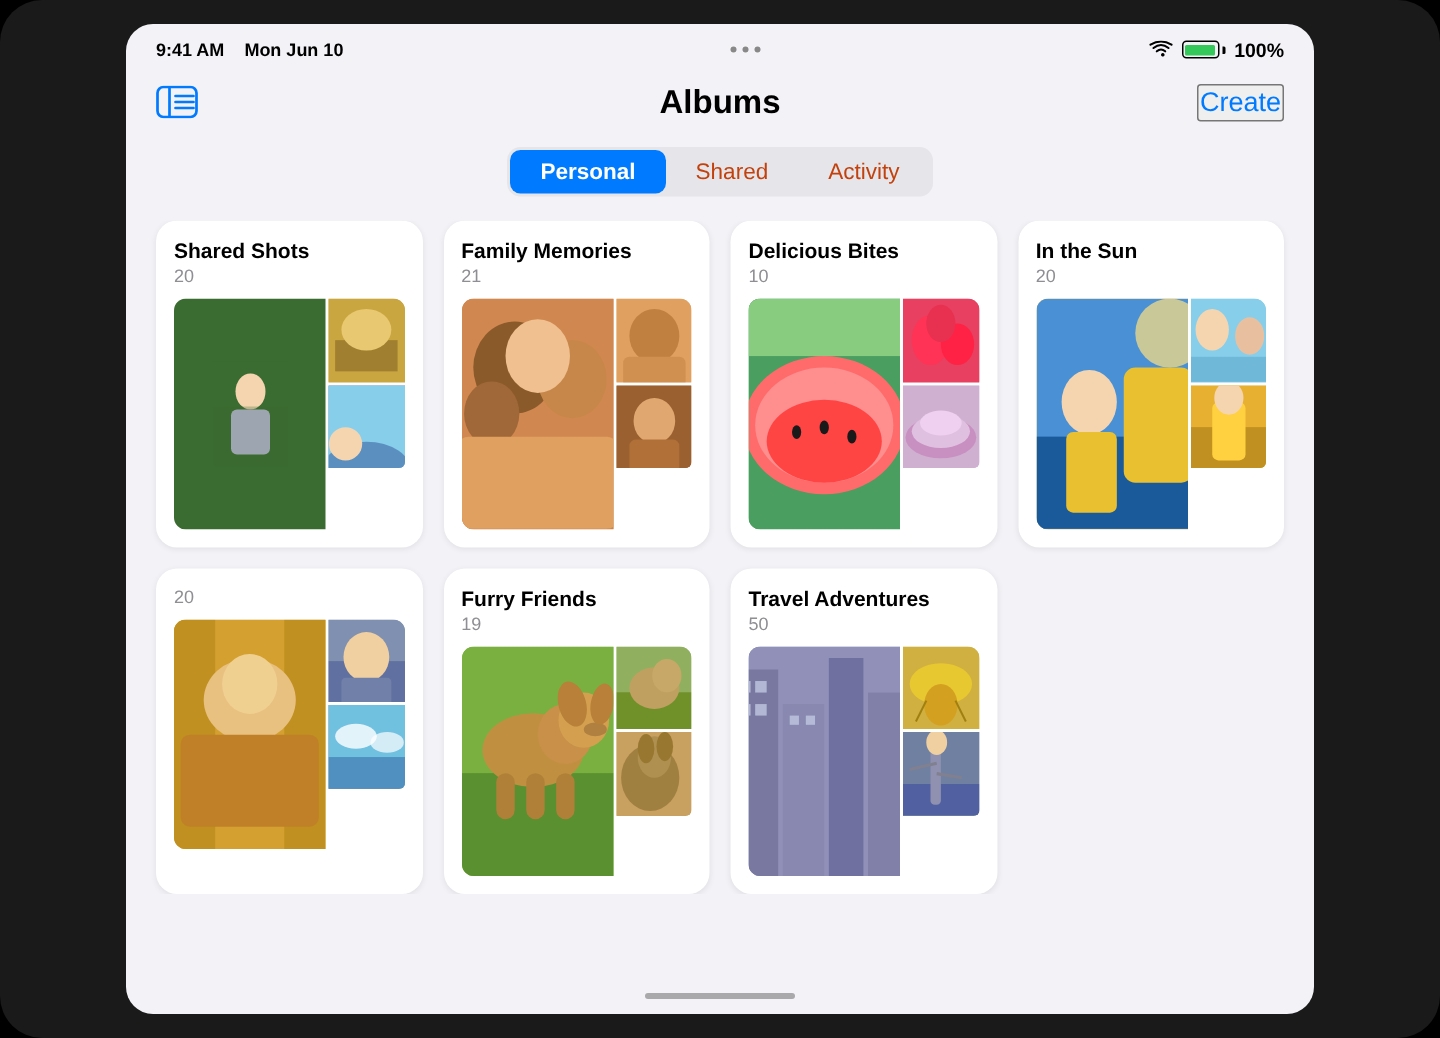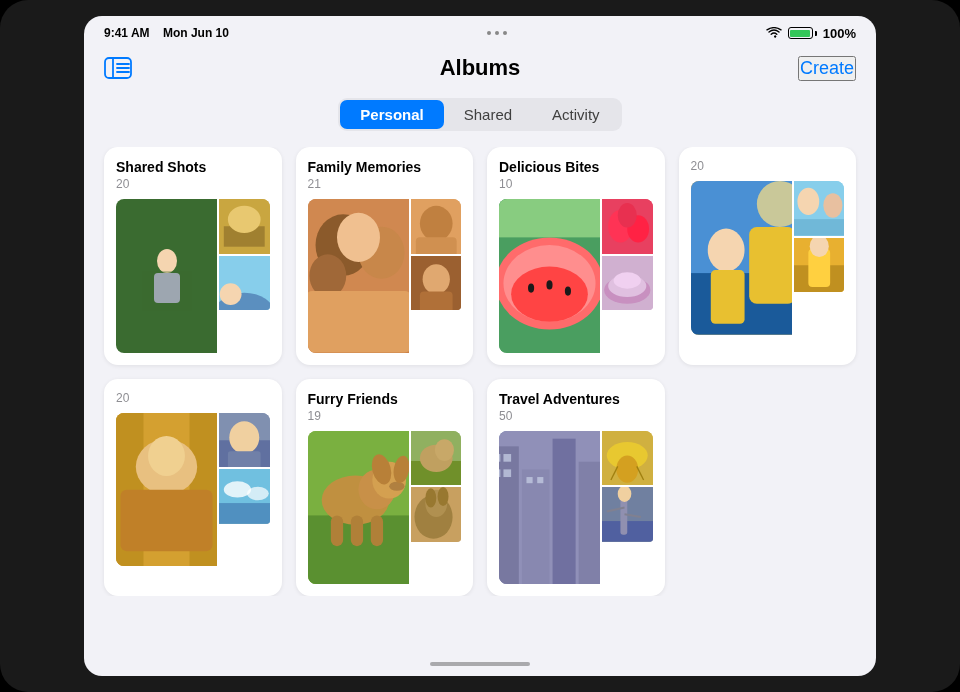--- a/index.html
+++ b/index.html
@@ -141,21 +141,21 @@
       gap: 0;
       justify-content: center;
     }
 
     .segment-btn {
       padding: 6px 20px;
       border-radius: 7px;
       font-size: 15px;
       font-weight: 500;
       cursor: pointer;
-      color: #404040;
+      color: #c2410c;
       background: transparent;
       border: none;
     }
 
     .segment-btn.active {
       background: #007aff;
       color: #fff;
       font-weight: 600;
     }
 
@@ -367,20 +367,21 @@
                 <ellipse cx="20" cy="25" rx="17" ry="10" fill="#c890c0"></ellipse>
                 <ellipse cx="20" cy="22" rx="14" ry="8" fill="#e0c0e0"></ellipse>
                 <ellipse cx="20" cy="18" rx="10" ry="6" fill="#f0d0f0"></ellipse>
               </svg>
             </div>
           </div>
         </div>
       </div>
 
       <div class="album-card">
+        <div class="album-title">In the Sun</div>
         <div class="album-count">20</div>
         <div style="width:100%;aspect-ratio:1;display:grid;grid-template-columns:2fr 1fr;grid-template-rows:1fr 1fr;gap:2px;border-radius:8px;overflow:hidden;">
           <div style="grid-row:1/3;background:#d4a030;border-radius:4px 0 0 4px;overflow:hidden;">
             <svg width="100%" height="100%" viewBox="0 0 80 100" preserveAspectRatio="xMidYMid slice">
 
               <rect width="80" height="100" fill="#4a90d4"></rect>
               <rect x="0" y="60" width="80" height="40" fill="#1a5a9a"></rect>
 
               <ellipse cx="30" cy="45" rx="12" ry="14" fill="#f5d5b0"></ellipse>
               <rect x="20" y="58" width="22" height="35" fill="#e8c030" rx="3"></rect>

